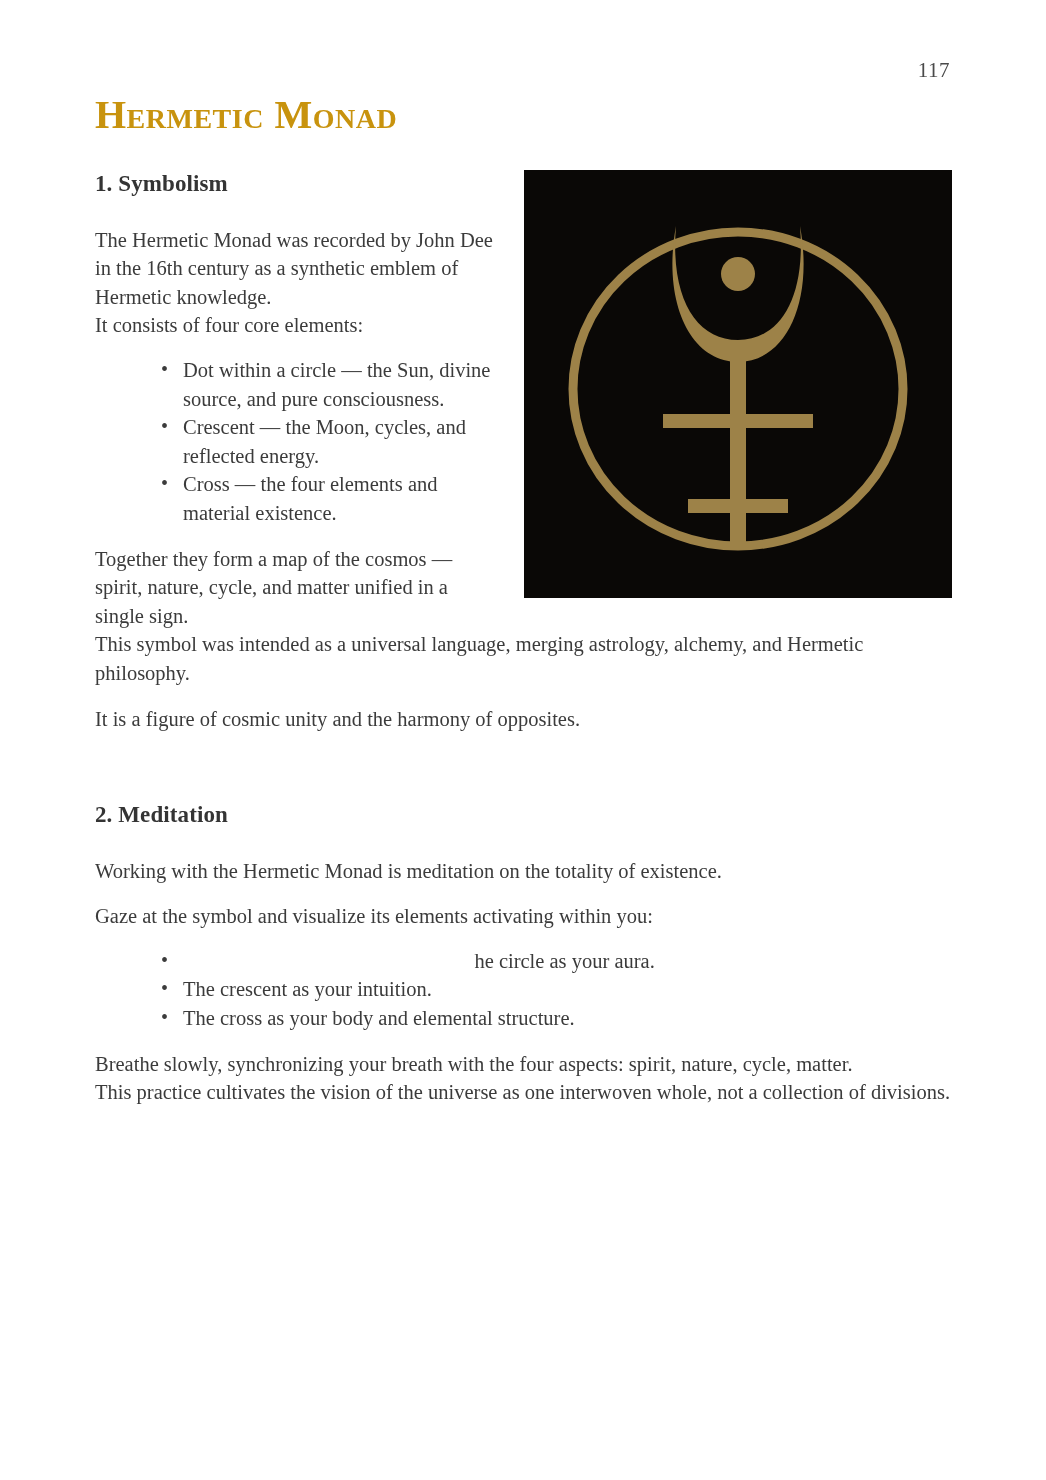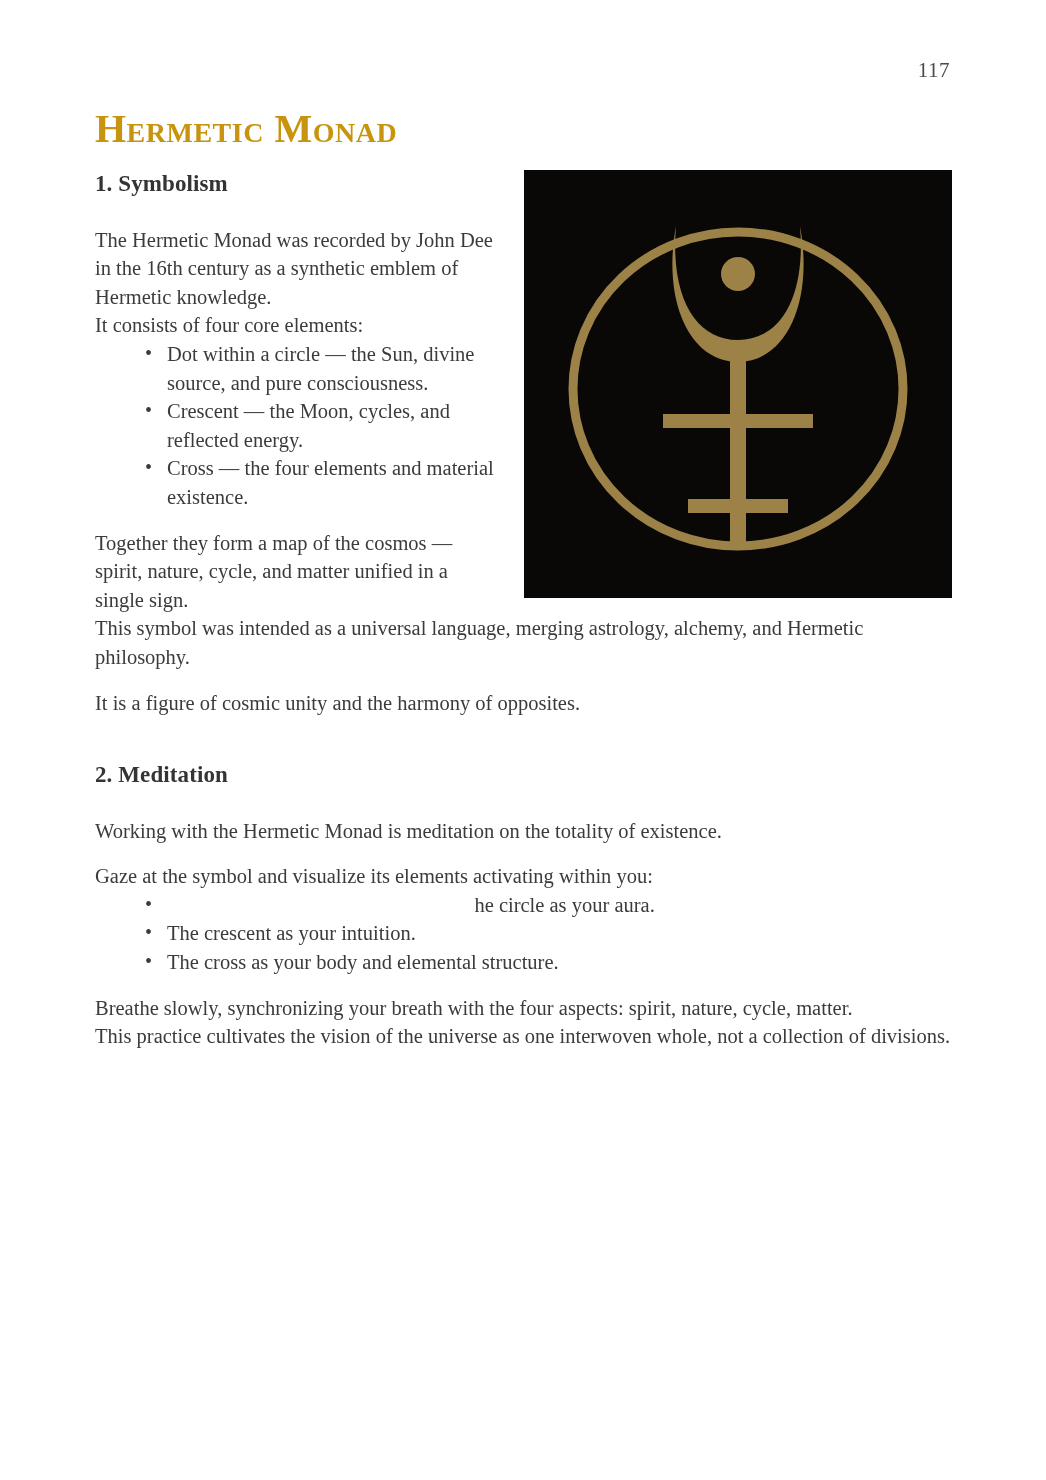--- a/index.html
+++ b/index.html
@@ -27,21 +27,21 @@
     font-family: "Liberation Serif", "DejaVu Serif", serif;
     font-size: 21px;
     letter-spacing: 0.5px;
     color: #4a4a4a;
   }
 
   
   .doc-title {
     position: absolute;
     left: 95px;
-    top: 109px;
+    top: 95px;
     font-family: "Liberation Serif", "DejaVu Serif", serif;
     font-variant: small-caps;
     font-weight: 700;
     font-size: 40px;
     letter-spacing: 0.5px;
     color: #c8930e;
     line-height: 1;
     white-space: nowrap;
   }
 
@@ -67,30 +67,30 @@
   .figure svg { display: block; width: 100%; height: 100%; }
 
   h2.section {
     font-size: 23px;
     font-weight: 700;
     color: #343434;
     margin: 0 0 28px 0;
     line-height: 1.2;
     letter-spacing: 0.1px;
   }
-  h2.section.second { margin-top: 44px; }
+  h2.section.second { margin-top: 68px; }
 
   p.para {
     margin: 0;
     line-height: 28.6px;
   }
   p.gap { margin-top: 17px; }
 
   ul.bullets {
-    margin: 0;
+    margin: 16px;
     padding: 0 0 0 50px;
     list-style: none;
   }
   ul.bullets li {
     position: relative;
     padding-left: 22px;
     line-height: 28.6px;
   }
   ul.bullets li::before {
     content: "\2022";

